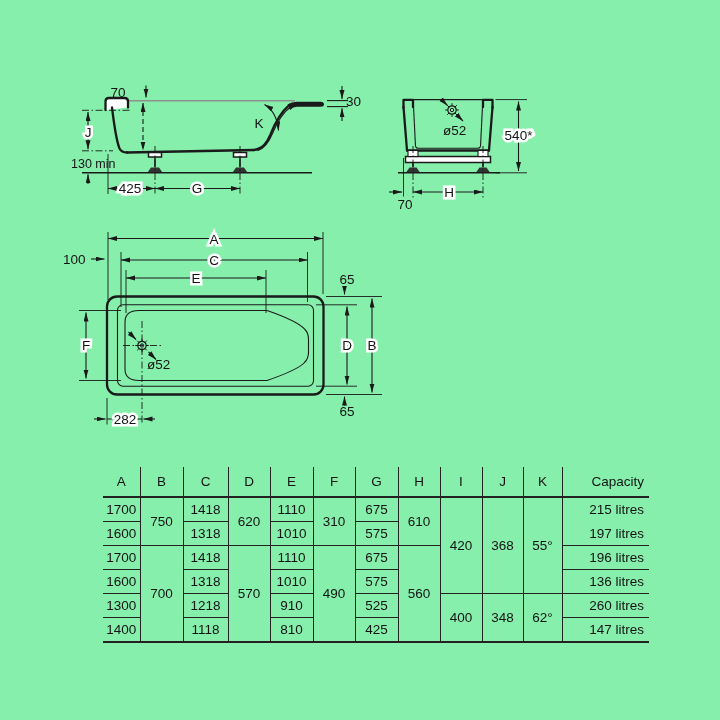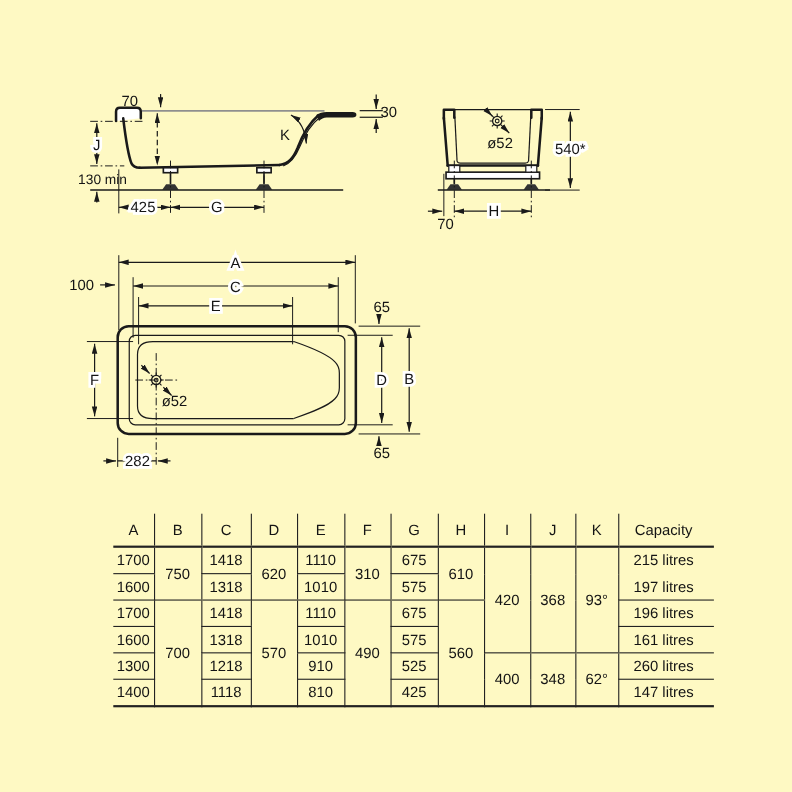--- a/index.html
+++ b/index.html
@@ -1,17 +1,17 @@
 <!DOCTYPE html>
 <html><head>
 <meta charset="utf-8">
 <style>
   html,body { margin:0; padding:0; background:#fff; }
   #stage {
-    position:relative; width:720px; height:720px; background:#fef9c3;
+    position:relative; width:720px; height:720px; background:#86efac;
     font-family:"Liberation Sans", sans-serif; color:#141414; overflow:hidden;
   }
   svg text { font-family:"Liberation Sans", sans-serif; font-size:13.5px; fill:#141414; }
   svg text.sm { font-size:12.5px; }
   svg text.bg { paint-order:stroke; stroke:#ffffff; stroke-width:5px; }
   .o  { fill:none; stroke:#1a1a1a; stroke-width:2.3; stroke-linecap:round; stroke-linejoin:round; }
   .m  { fill:none; stroke:#1a1a1a; stroke-width:1.5; }
   .t  { fill:none; stroke:#1a1a1a; stroke-width:1.1; }
   .x  { fill:none; stroke:#1a1a1a; stroke-width:0.9; }
   .gray { fill:none; stroke:#8f8f8f; stroke-width:1.5; }
@@ -28,21 +28,21 @@
     border-bottom:2px solid #222;
   }
   #spec-table th, #spec-table td {
     border-left:1px solid #222; border-bottom:1px solid #222;
     text-align:center; vertical-align:middle; padding:0; font-weight:normal;
     overflow:hidden; white-space:nowrap;
   }
   #spec-table th { height:29px; border-bottom:2px solid #222; }
   #spec-table td { height:23px; }
   #spec-table tr > *:first-child { border-left:none; }
-  #spec-table .cap { padding-right:5px; }
+  #spec-table .cap { text-align:right; padding-right:5px; }
   #spec-table .nb { border-bottom:none; }
 </style>
 </head>
 <body>
 
 <div id="stage">
 
 <svg width="720" height="460" viewBox="0 0 720 460">
   <defs>
     <marker id="ar" markerUnits="userSpaceOnUse" markerWidth="10" markerHeight="6" refX="9" refY="2.5" orient="auto-start-reverse">
@@ -274,21 +274,21 @@
       <td>1700</td>
       <td rowspan="2">750</td>
       <td>1418</td>
       <td rowspan="2">620</td>
       <td>1110</td>
       <td rowspan="2">310</td>
       <td>675</td>
       <td rowspan="2">610</td>
       <td rowspan="4">420</td>
       <td rowspan="4">368</td>
-      <td rowspan="4">93°</td>
+      <td rowspan="4">55°</td>
       <td class="cap nb">215 litres</td>
     </tr>
     <tr>
       <td>1600</td>
       <td>1318</td>
       <td>1010</td>
       <td>575</td>
       <td class="cap">197 litres</td>
     </tr>
     <tr>
@@ -300,21 +300,21 @@
       <td rowspan="4">490</td>
       <td>675</td>
       <td rowspan="4">560</td>
       <td class="cap">196 litres</td>
     </tr>
     <tr>
       <td>1600</td>
       <td>1318</td>
       <td>1010</td>
       <td>575</td>
-      <td class="cap">161 litres</td>
+      <td class="cap">136 litres</td>
     </tr>
     <tr>
       <td>1300</td>
       <td>1218</td>
       <td>910</td>
       <td>525</td>
       <td rowspan="2">400</td>
       <td rowspan="2">348</td>
       <td rowspan="2">62°</td>
       <td class="cap">260 litres</td>

